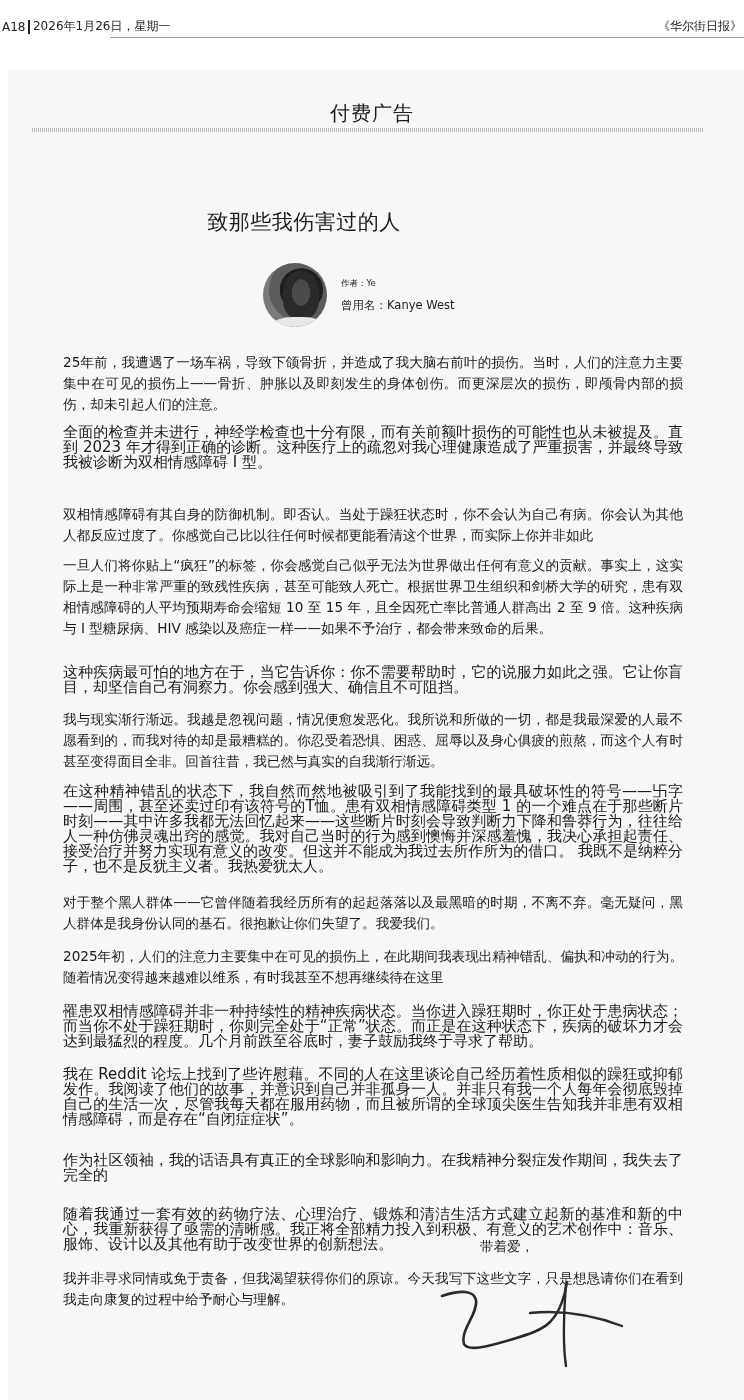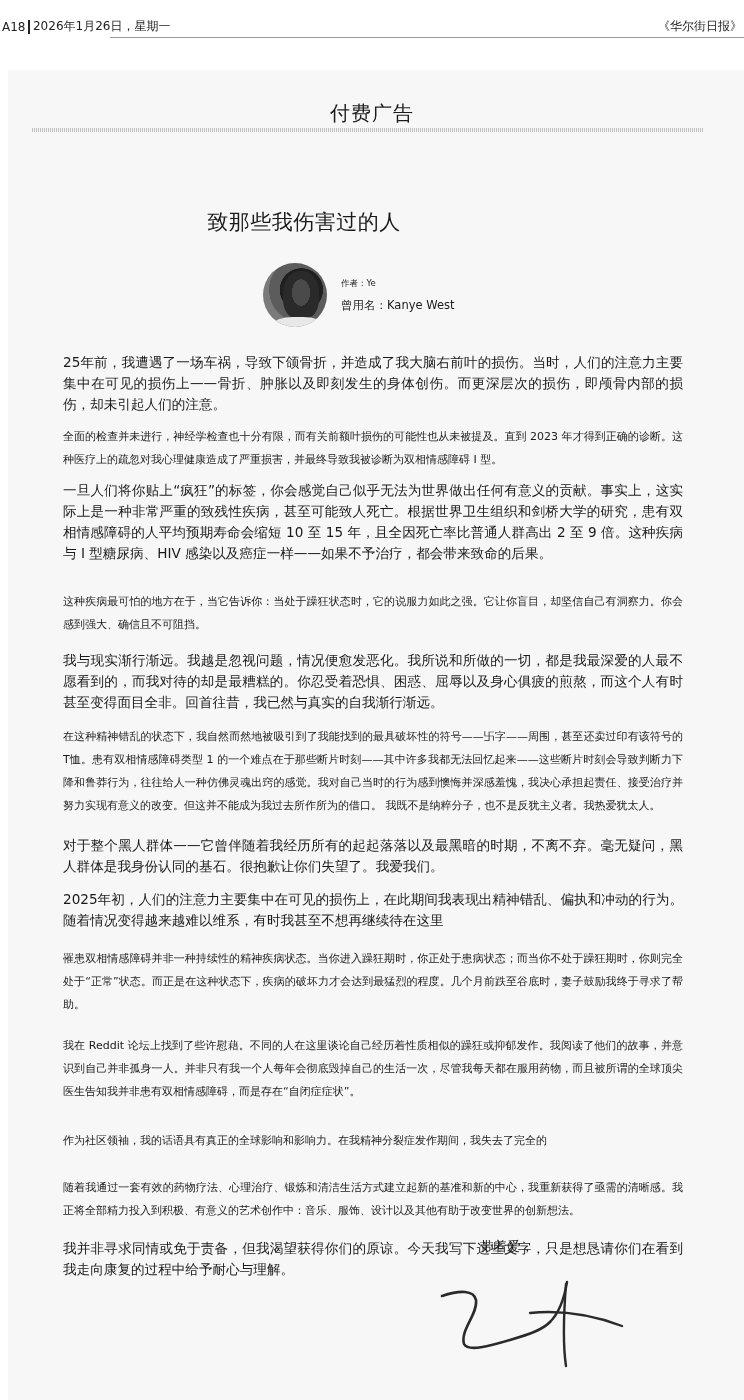--- a/index.html
+++ b/index.html
@@ -131,22 +131,22 @@
   .p {
     margin: 0;
     color: #1a1a1a;
     text-align: justify;
   }
   .p.lg {
     font-size: 13.6px;
     line-height: 21px;
   }
   .p.sm {
-    font-size: 11px;
-    line-height: 23px;
+    font-size: 15px;
+    line-height: 15px;
   }
   .closing {
     position: absolute;
     left: 480px; top: 1238px;
     font-size: 13.5px;
     color: #1a1a1a;
   }
   .signature {
     position: absolute;
     left: 430px; top: 1270px;
@@ -181,22 +181,23 @@
   </div>
   <div class="author-text">
     <span class="author-line">作者：Ye</span>
     <span class="aka-line">曾用名：Kanye West</span>
   </div>
 </div>
 
 <div class="body">
   <p class="p lg">25年前，我遭遇了一场车祸，导致下颌骨折，并造成了我大脑右前叶的损伤。当时，人们的注意力主要集中在可见的损伤上——骨折、肿胀以及即刻发生的身体创伤。而更深层次的损伤，即颅骨内部的损伤，却未引起人们的注意。</p>
   <p class="p sm" style="margin-top:10px">全面的检查并未进行，神经学检查也十分有限，而有关前额叶损伤的可能性也从未被提及。直到 2023 年才得到正确的诊断。这种医疗上的疏忽对我心理健康造成了严重损害，并最终导致我被诊断为双相情感障碍 I 型。</p>
+  <p class="p lg" style="margin-top:34px">双相情感障碍有其自身的防御机制。即否认。当处于躁狂状态时，你不会认为自己有病。你会认为其他人都反应过度了。你感觉自己比以往任何时候都更能看清这个世界，而实际上你并非如此</p>
   <p class="p lg" style="margin-top:9px">一旦人们将你贴上“疯狂”的标签，你会感觉自己似乎无法为世界做出任何有意义的贡献。事实上，这实际上是一种非常严重的致残性疾病，甚至可能致人死亡。根据世界卫生组织和剑桥大学的研究，患有双相情感障碍的人平均预期寿命会缩短 10 至 15 年，且全因死亡率比普通人群高出 2 至 9 倍。这种疾病与 I 型糖尿病、HIV 感染以及癌症一样——如果不予治疗，都会带来致命的后果。</p>
-  <p class="p sm" style="margin-top:26px">这种疾病最可怕的地方在于，当它告诉你：当处于躁狂状态时，它的说服力如此之强。它让你盲目，却坚信自己有洞察力。你会感到强大、确信且不可阻挡。</p>
+  <p class="p sm" style="margin-top:26px">这种疾病最可怕的地方在于，当它告诉你：你不需要帮助时，它的说服力如此之强。它让你盲目，却坚信自己有洞察力。你会感到强大、确信且不可阻挡。</p>
   <p class="p lg" style="margin-top:14px">我与现实渐行渐远。我越是忽视问题，情况便愈发恶化。我所说和所做的一切，都是我最深爱的人最不愿看到的，而我对待的却是最糟糕的。你忍受着恐惧、困惑、屈辱以及身心俱疲的煎熬，而这个人有时甚至变得面目全非。回首往昔，我已然与真实的自我渐行渐远。</p>
   <p class="p sm" style="margin-top:12px">在这种精神错乱的状态下，我自然而然地被吸引到了我能找到的最具破坏性的符号——卐字——周围，甚至还卖过印有该符号的T恤。患有双相情感障碍类型 1 的一个难点在于那些断片时刻——其中许多我都无法回忆起来——这些断片时刻会导致判断力下降和鲁莽行为，往往给人一种仿佛灵魂出窍的感觉。我对自己当时的行为感到懊悔并深感羞愧，我决心承担起责任、接受治疗并努力实现有意义的改变。但这并不能成为我过去所作所为的借口。 我既不是纳粹分子，也不是反犹主义者。我热爱犹太人。</p>
   <p class="p lg" style="margin-top:18px">对于整个黑人群体——它曾伴随着我经历所有的起起落落以及最黑暗的时期，不离不弃。毫无疑问，黑人群体是我身份认同的基石。很抱歉让你们失望了。我爱我们。</p>
   <p class="p lg" style="margin-top:12px">2025年初，人们的注意力主要集中在可见的损伤上，在此期间我表现出精神错乱、偏执和冲动的行为。随着情况变得越来越难以维系，有时我甚至不想再继续待在这里</p>
   <p class="p sm" style="margin-top:16px">罹患双相情感障碍并非一种持续性的精神疾病状态。当你进入躁狂期时，你正处于患病状态；而当你不处于躁狂期时，你则完全处于“正常”状态。而正是在这种状态下，疾病的破坏力才会达到最猛烈的程度。几个月前跌至谷底时，妻子鼓励我终于寻求了帮助。</p>
   <p class="p sm" style="margin-top:18px">我在 Reddit 论坛上找到了些许慰藉。不同的人在这里谈论自己经历着性质相似的躁狂或抑郁发作。我阅读了他们的故事，并意识到自己并非孤身一人。并非只有我一个人每年会彻底毁掉自己的生活一次，尽管我每天都在服用药物，而且被所谓的全球顶尖医生告知我并非患有双相情感障碍，而是存在“自闭症症状”。</p>
   <p class="p sm" style="margin-top:26px">作为社区领袖，我的话语具有真正的全球影响和影响力。在我精神分裂症发作期间，我失去了完全的</p>
   <p class="p sm" style="margin-top:24px">随着我通过一套有效的药物疗法、心理治疗、锻炼和清洁生活方式建立起新的基准和新的中心，我重新获得了亟需的清晰感。我正将全部精力投入到积极、有意义的艺术创作中：音乐、服饰、设计以及其他有助于改变世界的创新想法。</p>
   <p class="p lg" style="margin-top:16px">我并非寻求同情或免于责备，但我渴望获得你们的原谅。今天我写下这些文字，只是想恳请你们在看到我走向康复的过程中给予耐心与理解。</p>
 </div>

